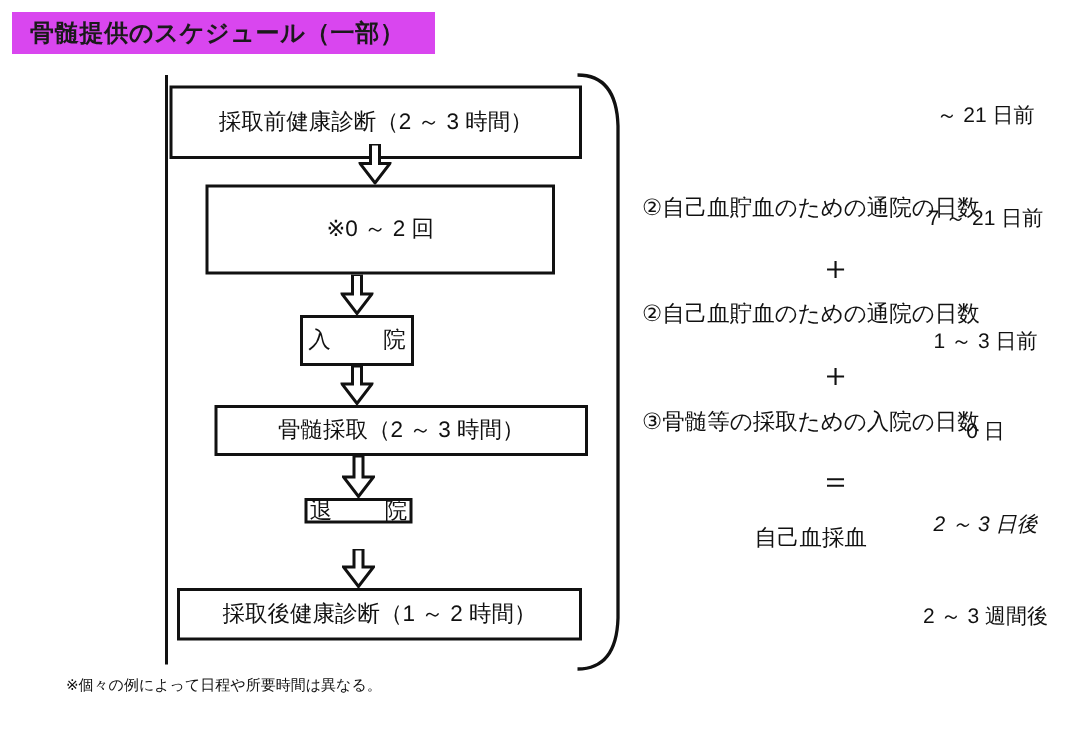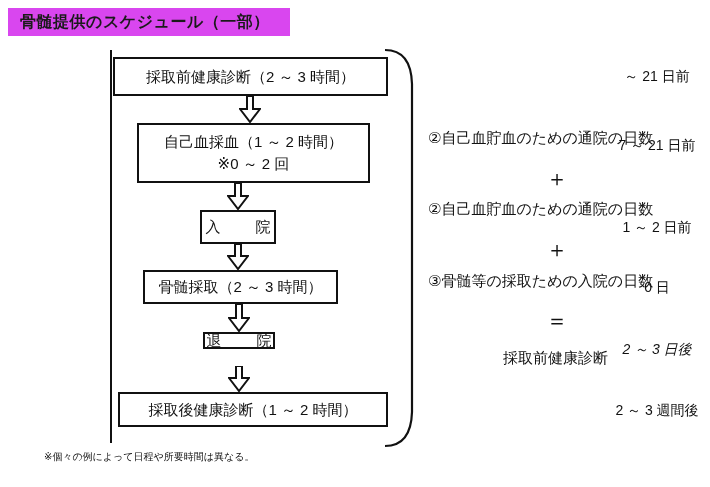--- a/index.html
+++ b/index.html
@@ -122,39 +122,38 @@
 <body>
 
 <div id="title-band">
   <span class="title-text">骨髄提供のスケジュール（一部）</span>
 </div>
 
 <div id="timeline-axis"></div>
 
 <div class="time-label" style="top:68px;">～ 21 日前</div>
 <div class="time-label" style="top:137px;">7 ～ 21 日前</div>
-<div class="time-label" style="top:219px;">1 ～ 2 日前</div>
+<div class="time-label" style="top:219px;">1 ～ 3 日前</div>
 <div class="time-label" style="top:279px;">0 日</div>
 <div class="time-label" style="top:341px;font-style:italic;">2 ～ 3 日後</div>
 <div class="time-label" style="top:402px;">2 ～ 3 週間後</div>
 
-<div class="flow-box" style="left:113px; top:57px; width:275px; height:39px;">
+<div class="flow-box" style="left:113px; top:57px; width:275px; height:49px;">
   <span>採取前健康診断（2 ～ 3 時間）</span>
 </div>
 
 <div class="flow-box" style="left:137px; top:123px; width:233px; height:60px;">
-  <span>自己血採血（1 ～ 2 時間）</span>
   <span class="line2">※0 ～ 2 回</span>
 </div>
 
 <div class="flow-box" style="left:200px; top:210px; width:76px; height:34px;">
   <span class="wide-letter">入　院</span>
 </div>
 
-<div class="flow-box" style="left:143px; top:270px; width:195px; height:34px;">
+<div class="flow-box" style="left:143px; top:270px; width:249px; height:34px;">
   <span>骨髄採取（2 ～ 3 時間）</span>
 </div>
 
 <div class="flow-box" style="left:203px; top:332px; width:72px; height:17px;">
   <span class="wide-letter">退　院</span>
 </div>
 
 <div class="flow-box" style="left:118px; top:392px; width:270px; height:35px;align-items:center;">
   <span>採取後健康診断（1 ～ 2 時間）</span>
 </div>
@@ -197,15 +196,15 @@
 
 <div class="formula-line" style="left:428px; top:129px;">②自己血貯血のための通院の日数</div>
 <div class="formula-op" style="left:428px; top:164px; width:258px;">＋</div>
 
 <div class="formula-line" style="left:428px; top:200px;">②自己血貯血のための通院の日数</div>
 <div class="formula-op" style="left:428px; top:235px; width:258px;">＋</div>
 
 <div class="formula-line" style="left:428px; top:272px;">③骨髄等の採取ための入院の日数</div>
 <div class="formula-op" style="left:428px; top:306px; width:258px;">＝</div>
 
-<div class="formula-line" style="left:503px; top:349px;">採取前健康診断</div>
+<div class="formula-line" style="left:503px; top:349px;">自己血採血</div>
 
 <div id="footnote">※個々の例によって日程や所要時間は異なる。</div>
 
 </body></html>

